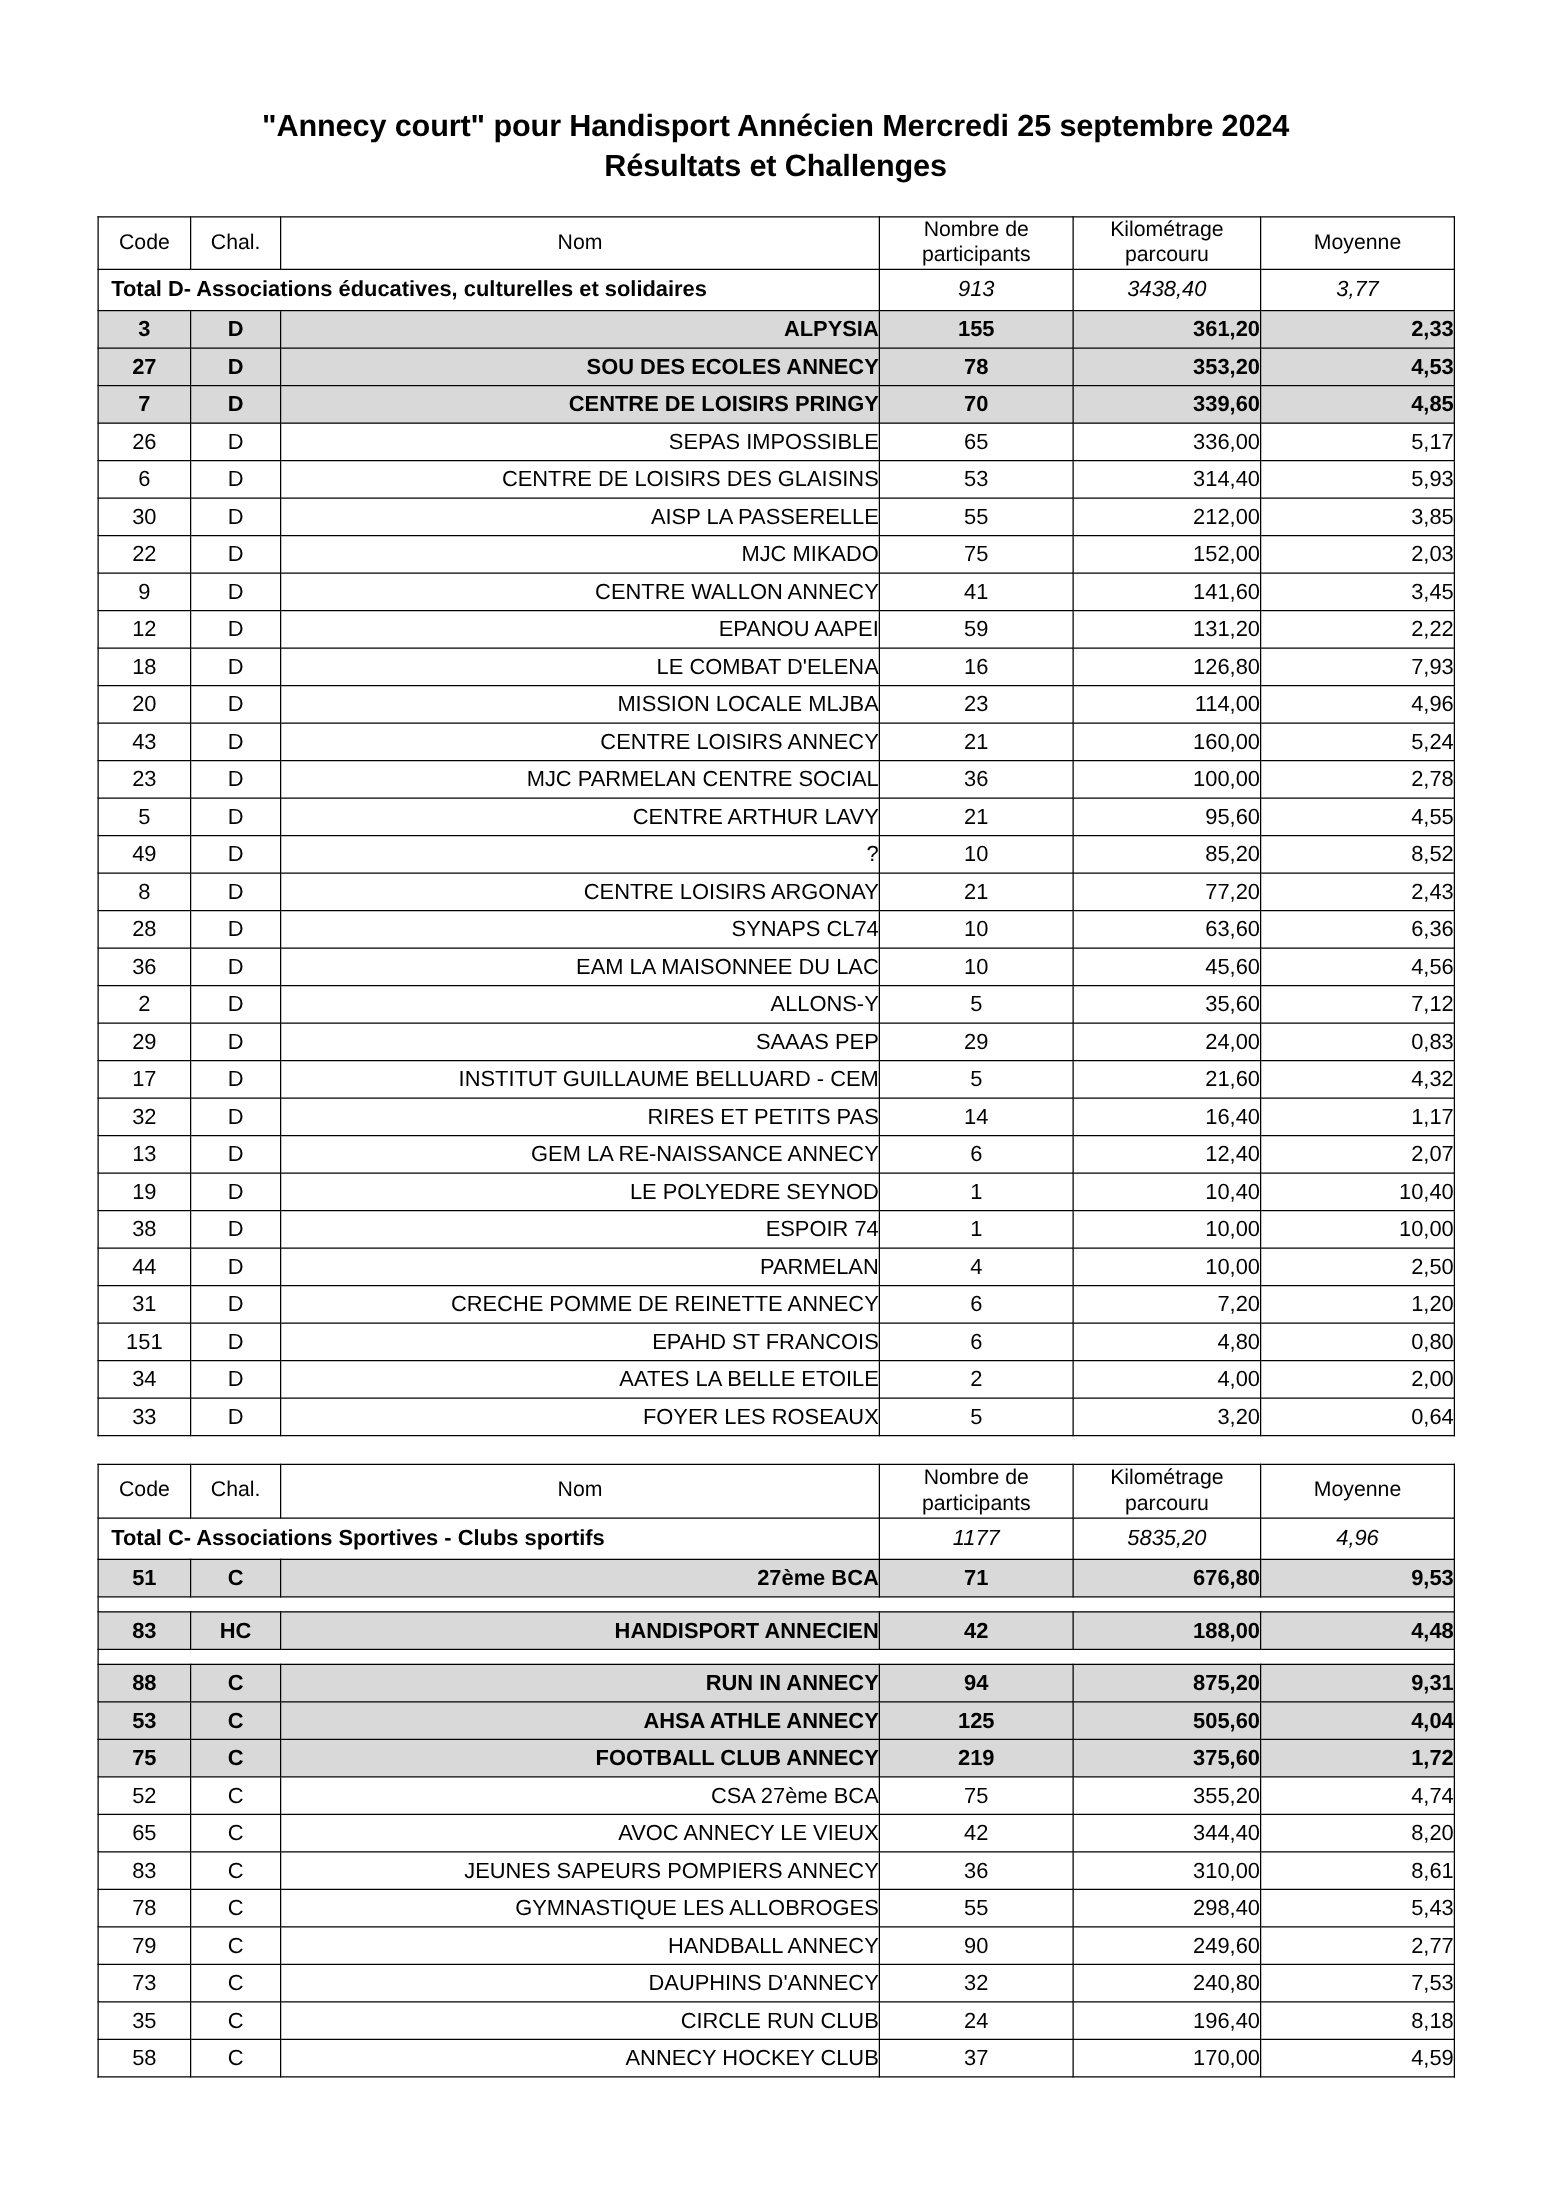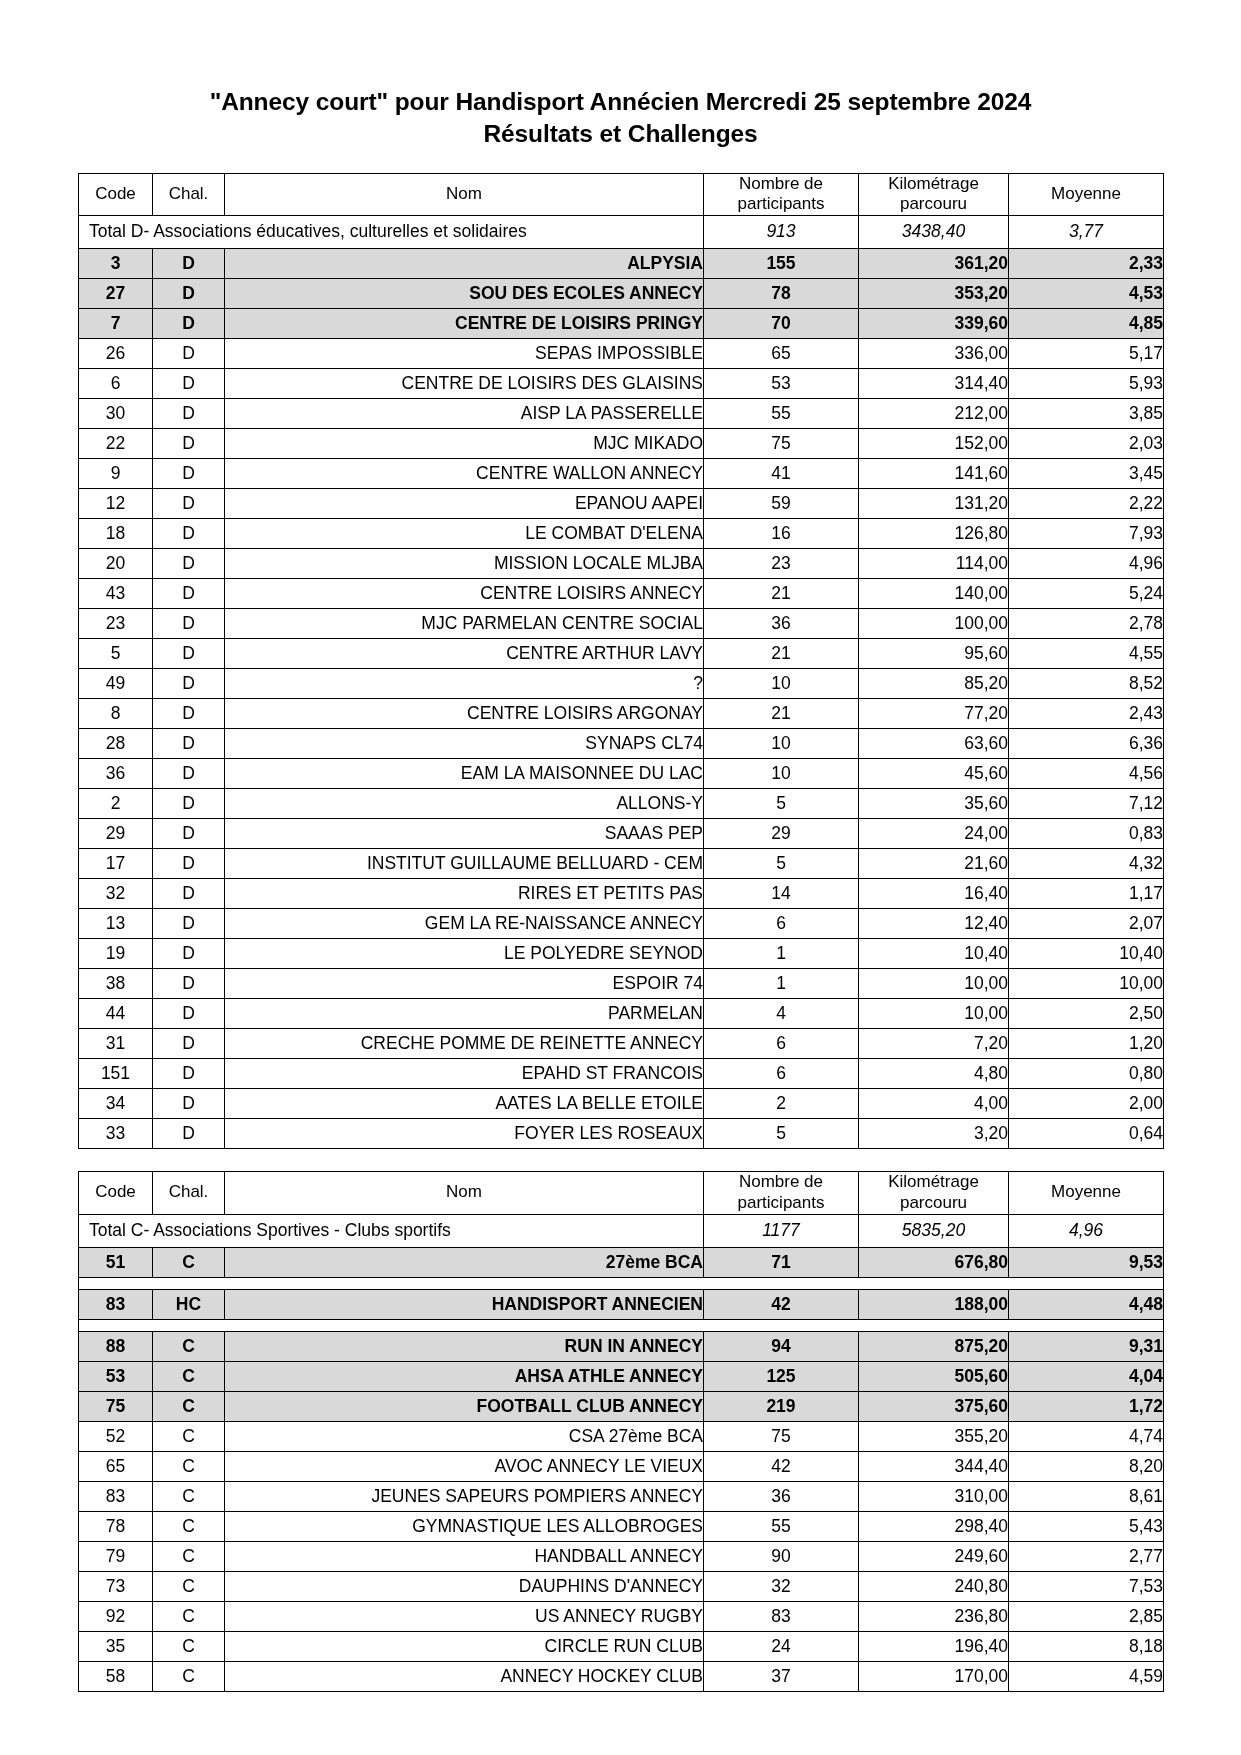--- a/index.html
+++ b/index.html
@@ -52,21 +52,21 @@
   thead td {
     text-align: center;
     font-size: 17px;
     line-height: 1.22;
     padding: 5px 2px 6px 2px;
     font-weight: normal;
   }
   thead td .sub { display: block; }
 
   tr.total td {
-    font-weight: normal;
+    font-weight: bold;
     font-size: 17.5px;
     padding: 5px 0 6px 0;
   }
   tr.total td.nom {
     text-align: left;
     padding-left: 10px;
   }
   tr.total td.num {
     text-align: center;
     font-weight: normal;
@@ -232,21 +232,21 @@
           <td class="nom">MISSION LOCALE MLJBA</td>
           <td class="part">23</td>
           <td class="km">114,00</td>
           <td class="moy">4,96</td>
         </tr>
         <tr class="row">
           <td class="code">43</td>
           <td class="chal">D</td>
           <td class="nom">CENTRE LOISIRS ANNECY</td>
           <td class="part">21</td>
-          <td class="km">140,00</td>
+          <td class="km">160,00</td>
           <td class="moy">5,24</td>
         </tr>
         <tr class="row">
           <td class="code">23</td>
           <td class="chal">D</td>
           <td class="nom">MJC PARMELAN CENTRE SOCIAL</td>
           <td class="part">36</td>
           <td class="km">100,00</td>
           <td class="moy">2,78</td>
         </tr>
@@ -511,28 +511,20 @@
         </tr>
         <tr class="row">
           <td class="code">73</td>
           <td class="chal">C</td>
           <td class="nom">DAUPHINS D'ANNECY</td>
           <td class="part">32</td>
           <td class="km">240,80</td>
           <td class="moy">7,53</td>
         </tr>
         <tr class="row">
-          <td class="code">92</td>
-          <td class="chal">C</td>
-          <td class="nom">US ANNECY RUGBY</td>
-          <td class="part">83</td>
-          <td class="km">236,80</td>
-          <td class="moy">2,85</td>
-        </tr>
-        <tr class="row">
           <td class="code">35</td>
           <td class="chal">C</td>
           <td class="nom">CIRCLE RUN CLUB</td>
           <td class="part">24</td>
           <td class="km">196,40</td>
           <td class="moy">8,18</td>
         </tr>
         <tr class="row">
           <td class="code">58</td>
           <td class="chal">C</td>

